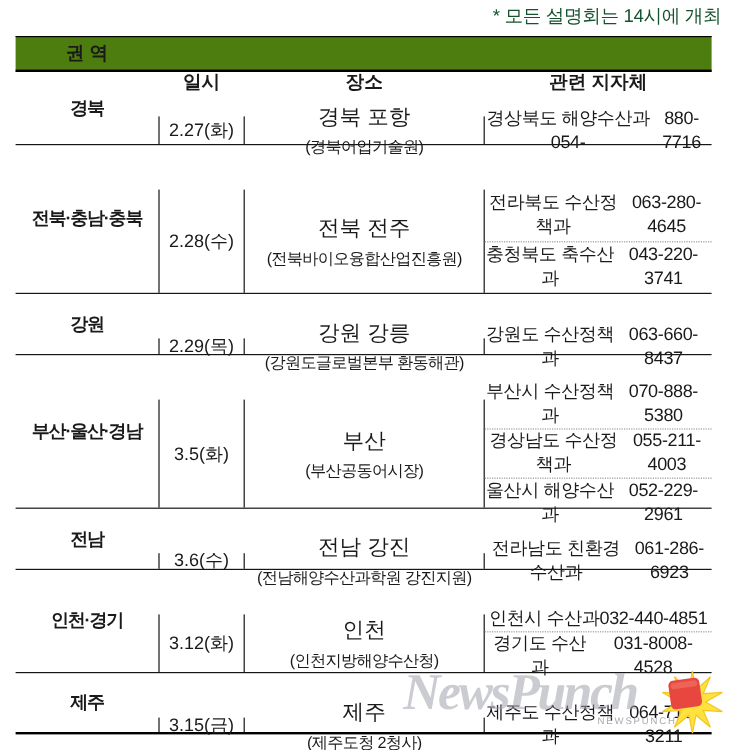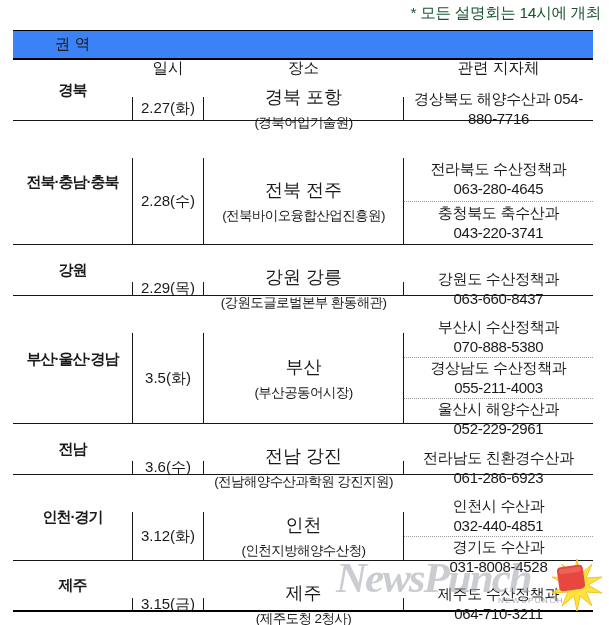--- a/index.html
+++ b/index.html
@@ -10,42 +10,42 @@
   }
   .note {
     position:absolute; top:3px; right:8px;
     font-size:15.5px; letter-spacing:-0.3px; color:#14532d;
   }
   .tbl {
     position:absolute; left:13px; top:30px; width:580px;
     border-bottom:2px solid #000;
   }
   .hrow {
-    display:flex; height:27px; background:#3b82f6;
+    display:flex; height:27px; background:#4d7c0f;
     border-top:1px solid #000; border-bottom:2.5px solid #000;
-    font-weight:normal; font-size:15.5px;
+    font-weight:bold; font-size:15.5px;
   }
   .row { display:flex; box-sizing:border-box; }
   .row + .row { border-top:1px solid #161616; }
   .h60{height:60px}.h124{height:124px}.h51{height:51px}
   .h128{height:128px}.h86{height:86px}.h50{height:50px}
   .cell {
     box-sizing:border-box; display:flex; flex-direction:column;
     align-items:center; justify-content:center; text-align:center;
   }
   .c1{width:119px}.c2{width:71px}.c3{width:200px}.c4{width:190px}
   .c2,.c3,.c4 { border-left:1px solid #161616;margin-top:37px; }
   .region { font-weight:bold; font-size:15px; letter-spacing:-1px;text-align:center; }
   .date { font-size:15px; }
   .city { font-size:18px; margin-bottom:5px; }
   .venue { font-size:13.5px; letter-spacing:-0.6px; }
   .c4 { padding:0; }
   .contact {
     flex:1; width:100%; box-sizing:border-box;
-    display:flex; flex-direction:column; align-items:center; justify-content:center;
+    display:flex; flex-direction:row; align-items:center; justify-content:center;
     font-size:15px; line-height:20px; letter-spacing:-0.3px;
   }
   .contact + .contact { border-top:1px dotted #9a9a9a; }
   
   .wm { position:absolute; pointer-events:none; }
   .wm-main {
     left:336px; top:556px;
     font-family:"Liberation Serif", serif; font-style:italic; font-weight:bold;
     font-size:43px; line-height:43px; letter-spacing:-2px;
     color:rgba(158,163,173,0.55);

